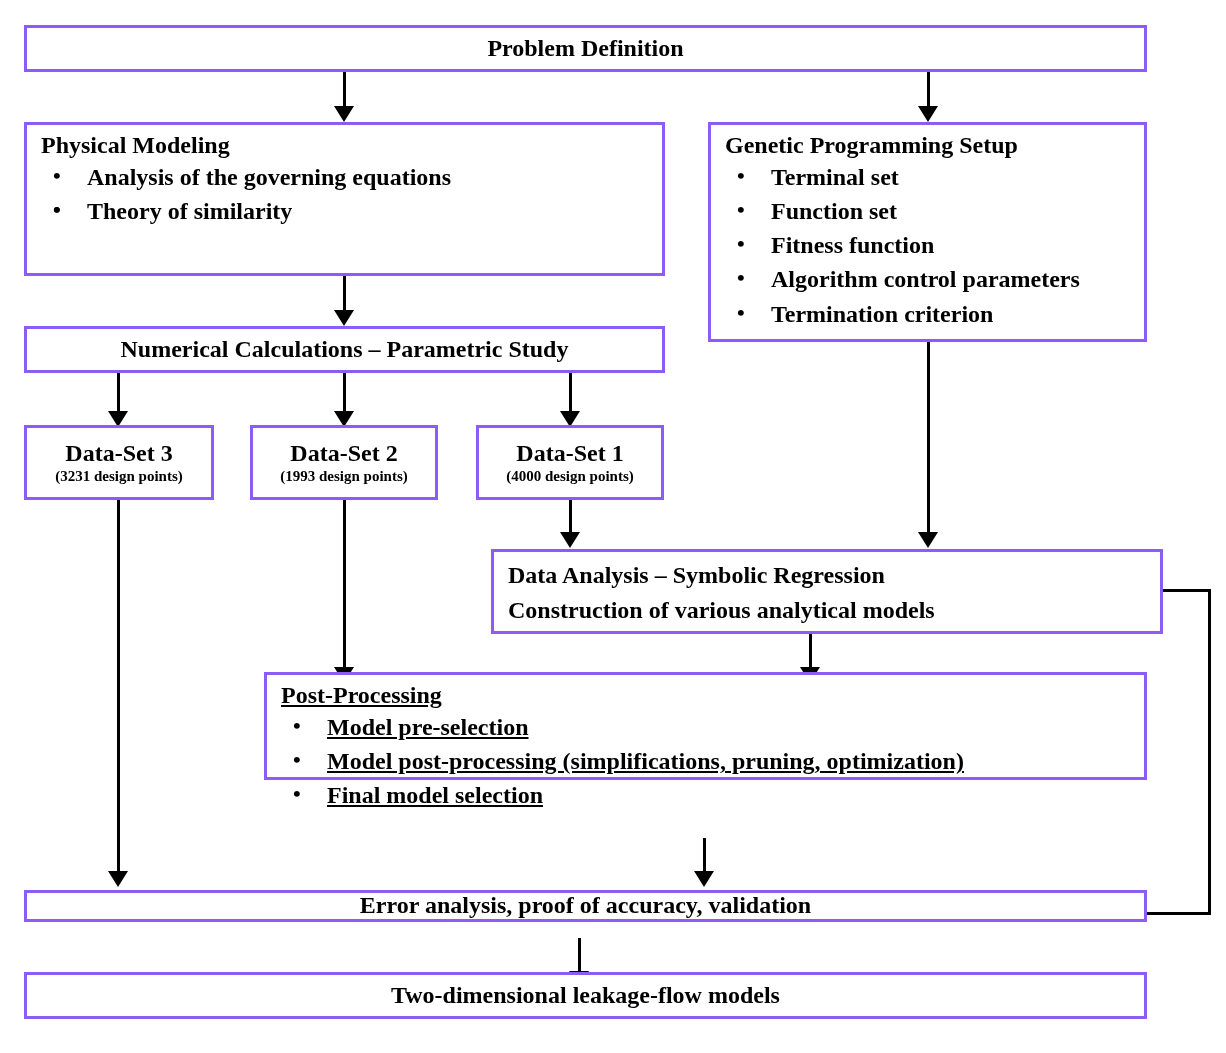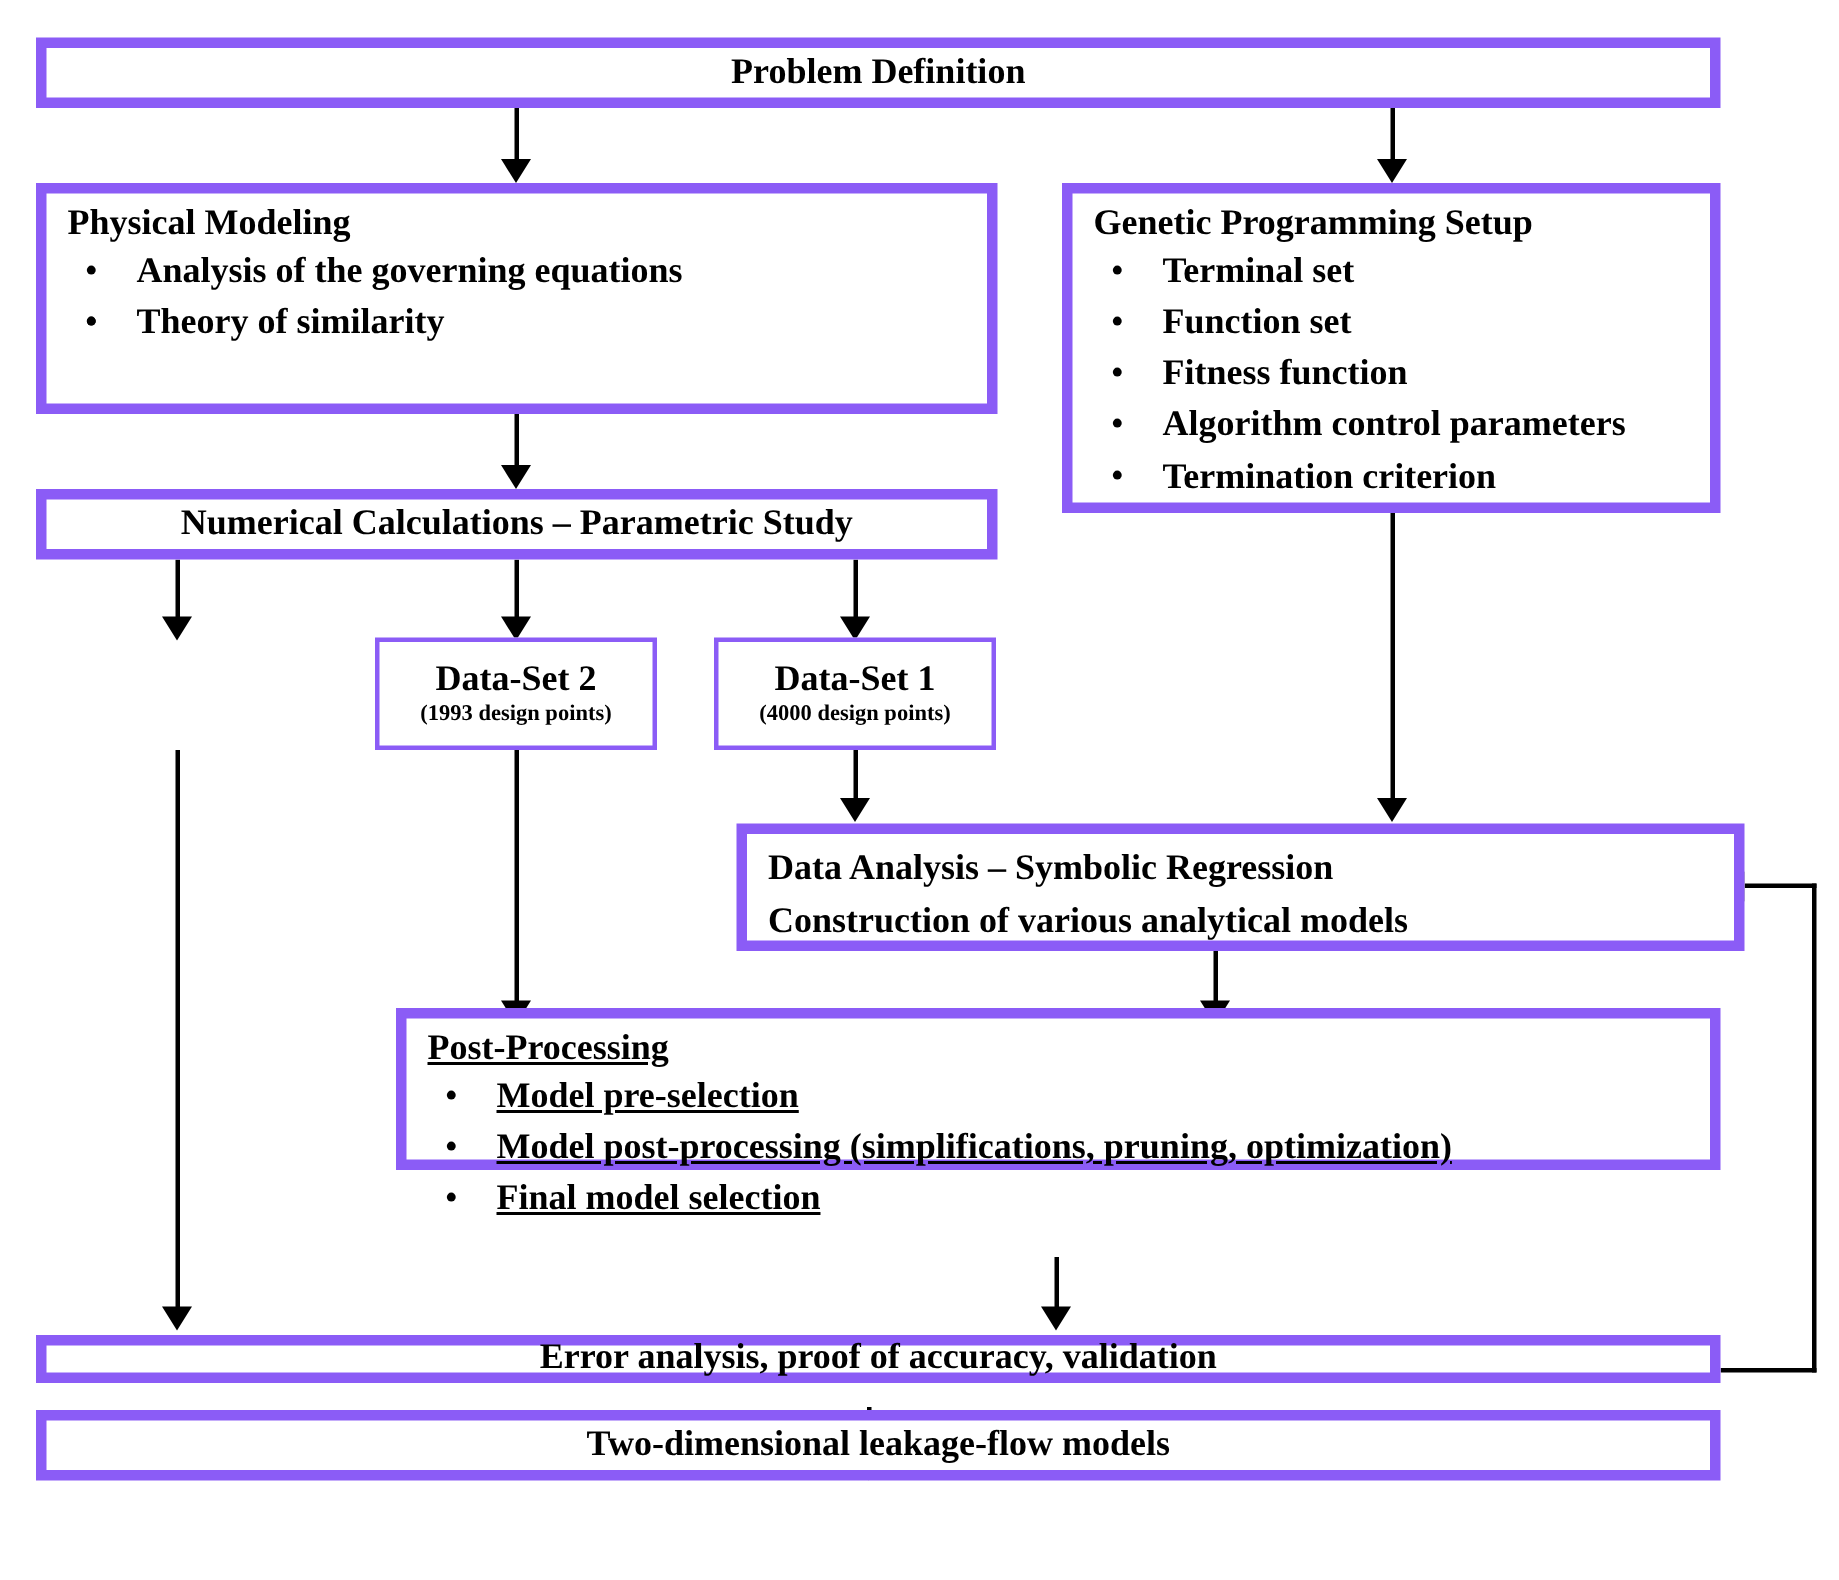--- a/index.html
+++ b/index.html
@@ -11,21 +11,21 @@
   #canvas{
     position:relative;
     width:1226px;
     height:1053px;
     background:#ffffff;
     overflow:hidden;
   }
   .box{
     position:absolute;
     box-sizing:border-box;
-    border:7px solid #8b5cf6;
+    border:3px solid #8b5cf6;
     background:#ffffff;
     z-index:5;
   }
   .box-title{
     font-weight:bold;
     line-height:1.05;
     white-space:nowrap;
   }
   
   .centerbox{
@@ -196,20 +196,24 @@
       <li><span class="bullet">•</span><span>Fitness function</span></li>
       <li><span class="bullet">•</span><span>Algorithm control parameters</span></li>
       <li><span class="bullet">•</span><span>Termination criterion</span></li>
     </ul>
   </div>
 
   <div class="box centerbox" style="left:24px;top:326px;width:641px;height:47px;">
     <span class="box-title">Numerical Calculations – Parametric Study</span>
   </div>
 
+  <div class="box dataset" style="left:24px;top:425px;width:190px;height:75px;">
+    <div class="ds-title">Data-Set 3</div>
+    <div class="ds-sub">(3231 design points)</div>
+  </div>
 
   <div class="box dataset" style="left:250px;top:425px;width:188px;height:75px;">
     <div class="ds-title">Data-Set 2</div>
     <div class="ds-sub">(1993 design points)</div>
   </div>
 
   <div class="box dataset" style="left:476px;top:425px;width:188px;height:75px;">
     <div class="ds-title">Data-Set 1</div>
     <div class="ds-sub">(4000 design points)</div>
   </div>
@@ -225,17 +229,17 @@
       <li><span class="bullet">•</span><span>Model pre-selection</span></li>
       <li><span class="bullet">•</span><span>Model post-processing (simplifications, pruning, optimization)</span></li>
       <li><span class="bullet">•</span><span>Final model selection</span></li>
     </ul>
   </div>
 
   <div class="box centerbox" style="left:24px;top:890px;width:1123px;height:32px;">
     <span class="box-title">Error analysis, proof of accuracy, validation</span>
   </div>
 
-  <div class="box centerbox" style="left:24px;top:940px;width:1123px;height:47px;">
+  <div class="box centerbox" style="left:24px;top:972px;width:1123px;height:47px;">
     <span class="box-title">Two-dimensional leakage-flow models</span>
   </div>
 
 </div>
 
 </body></html>

